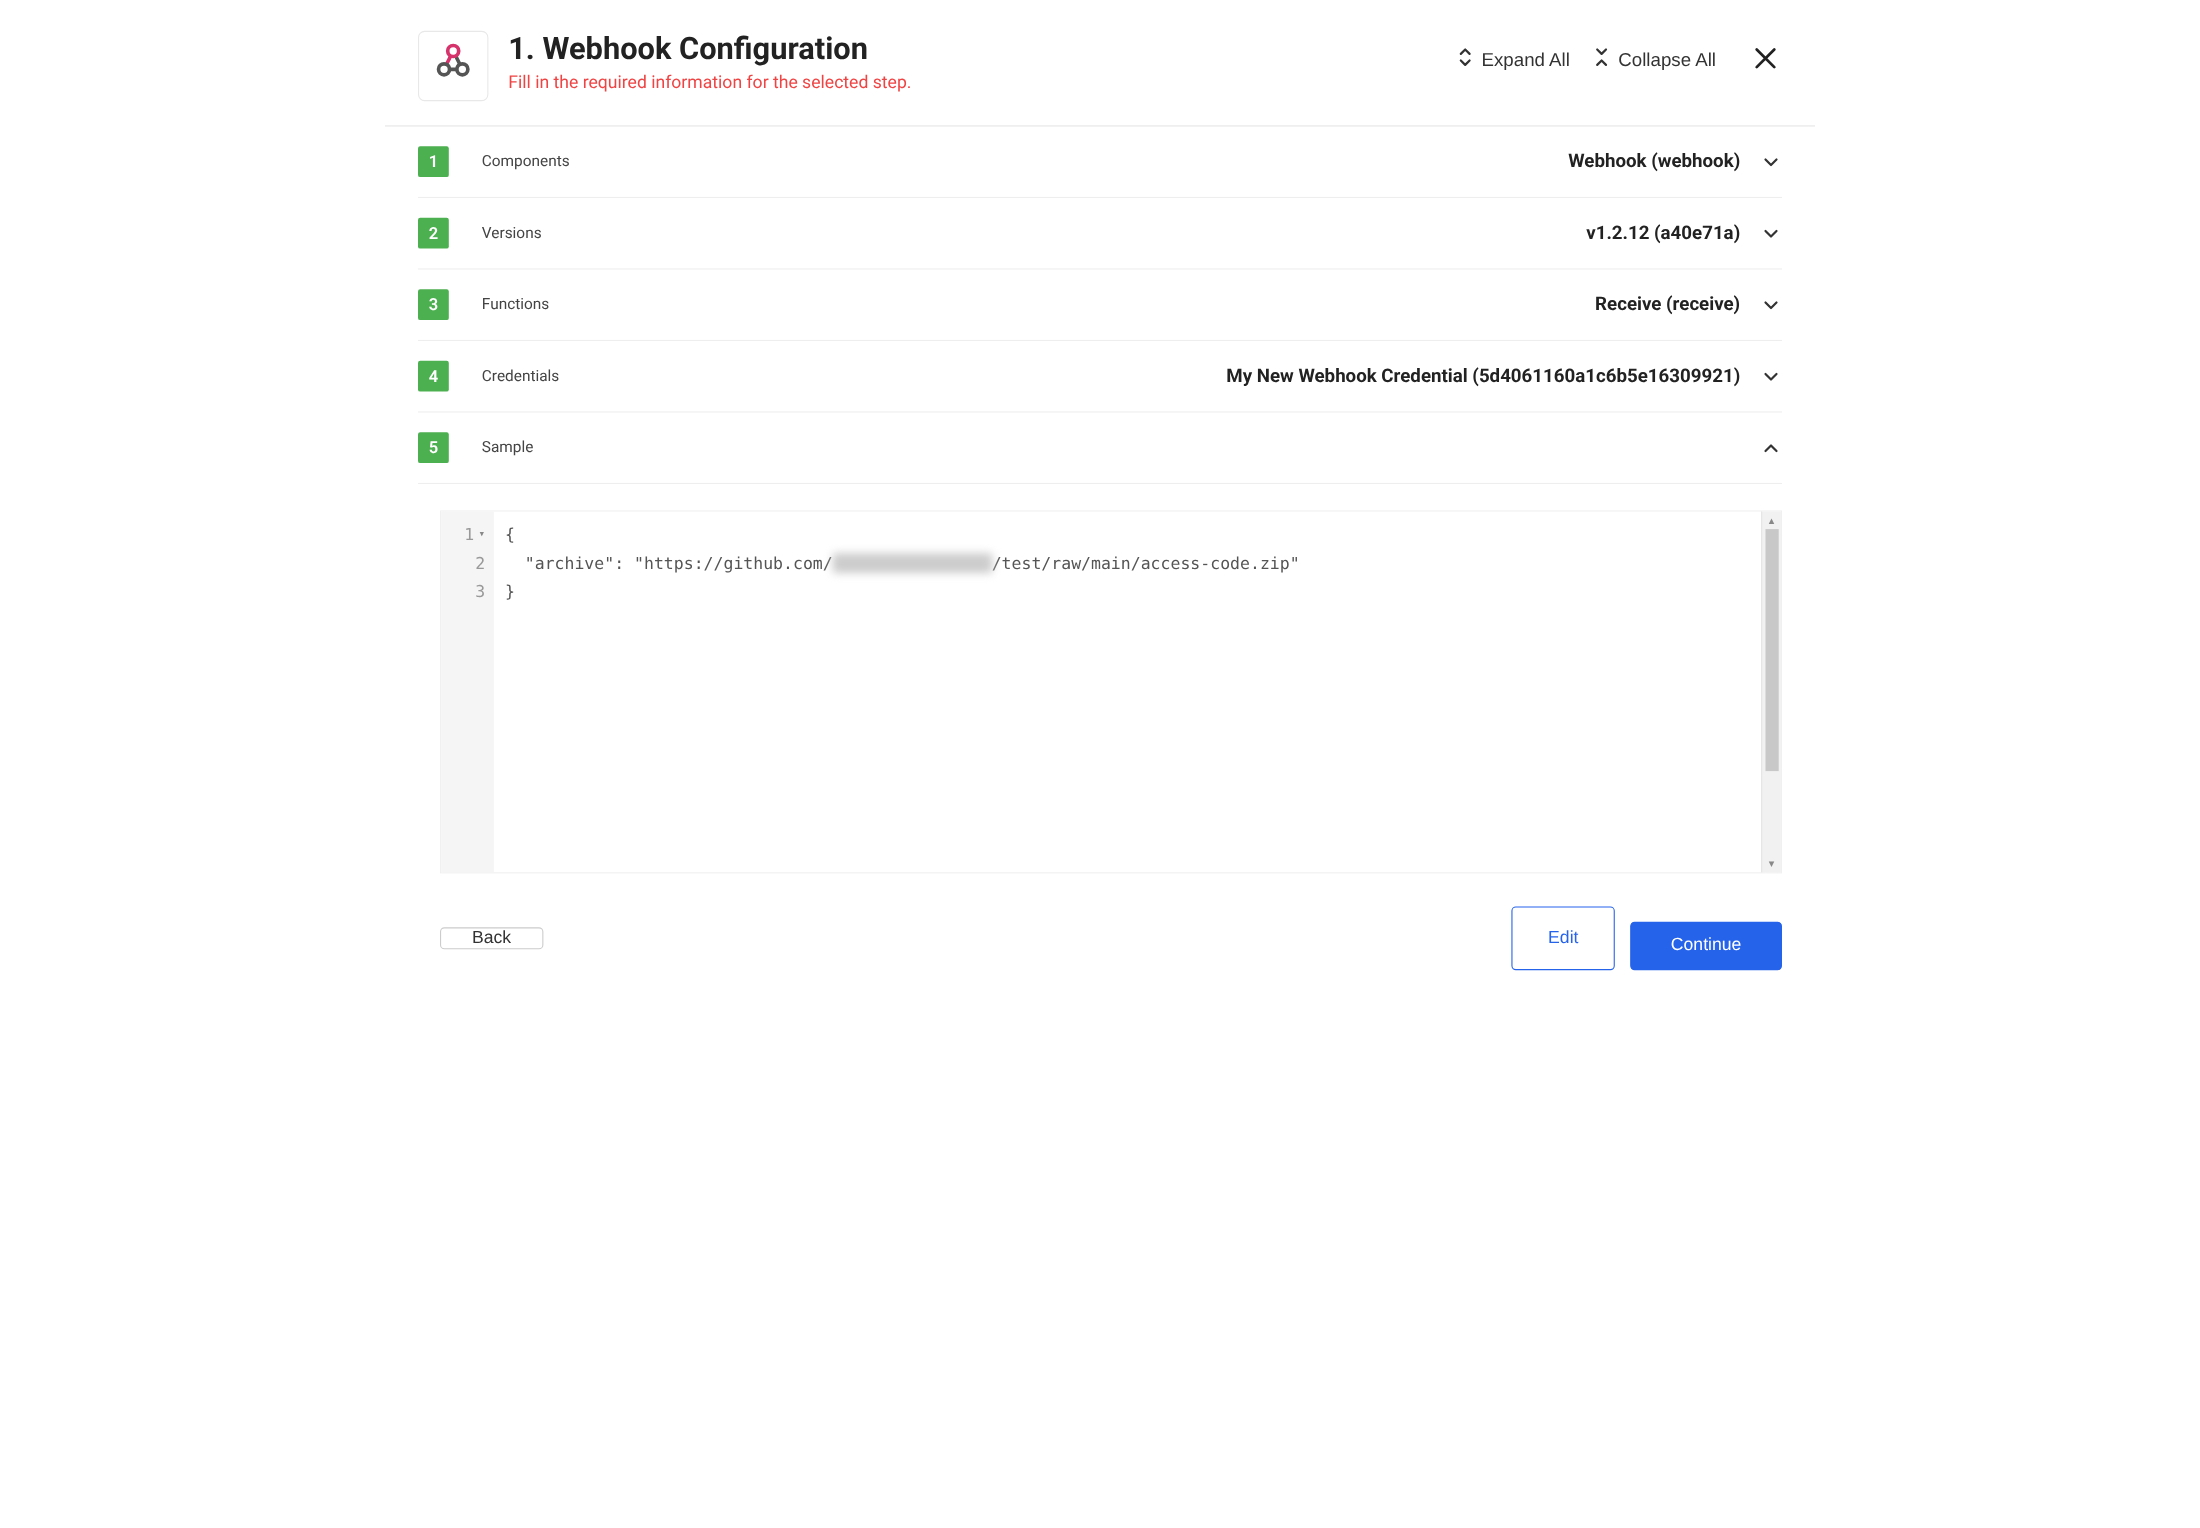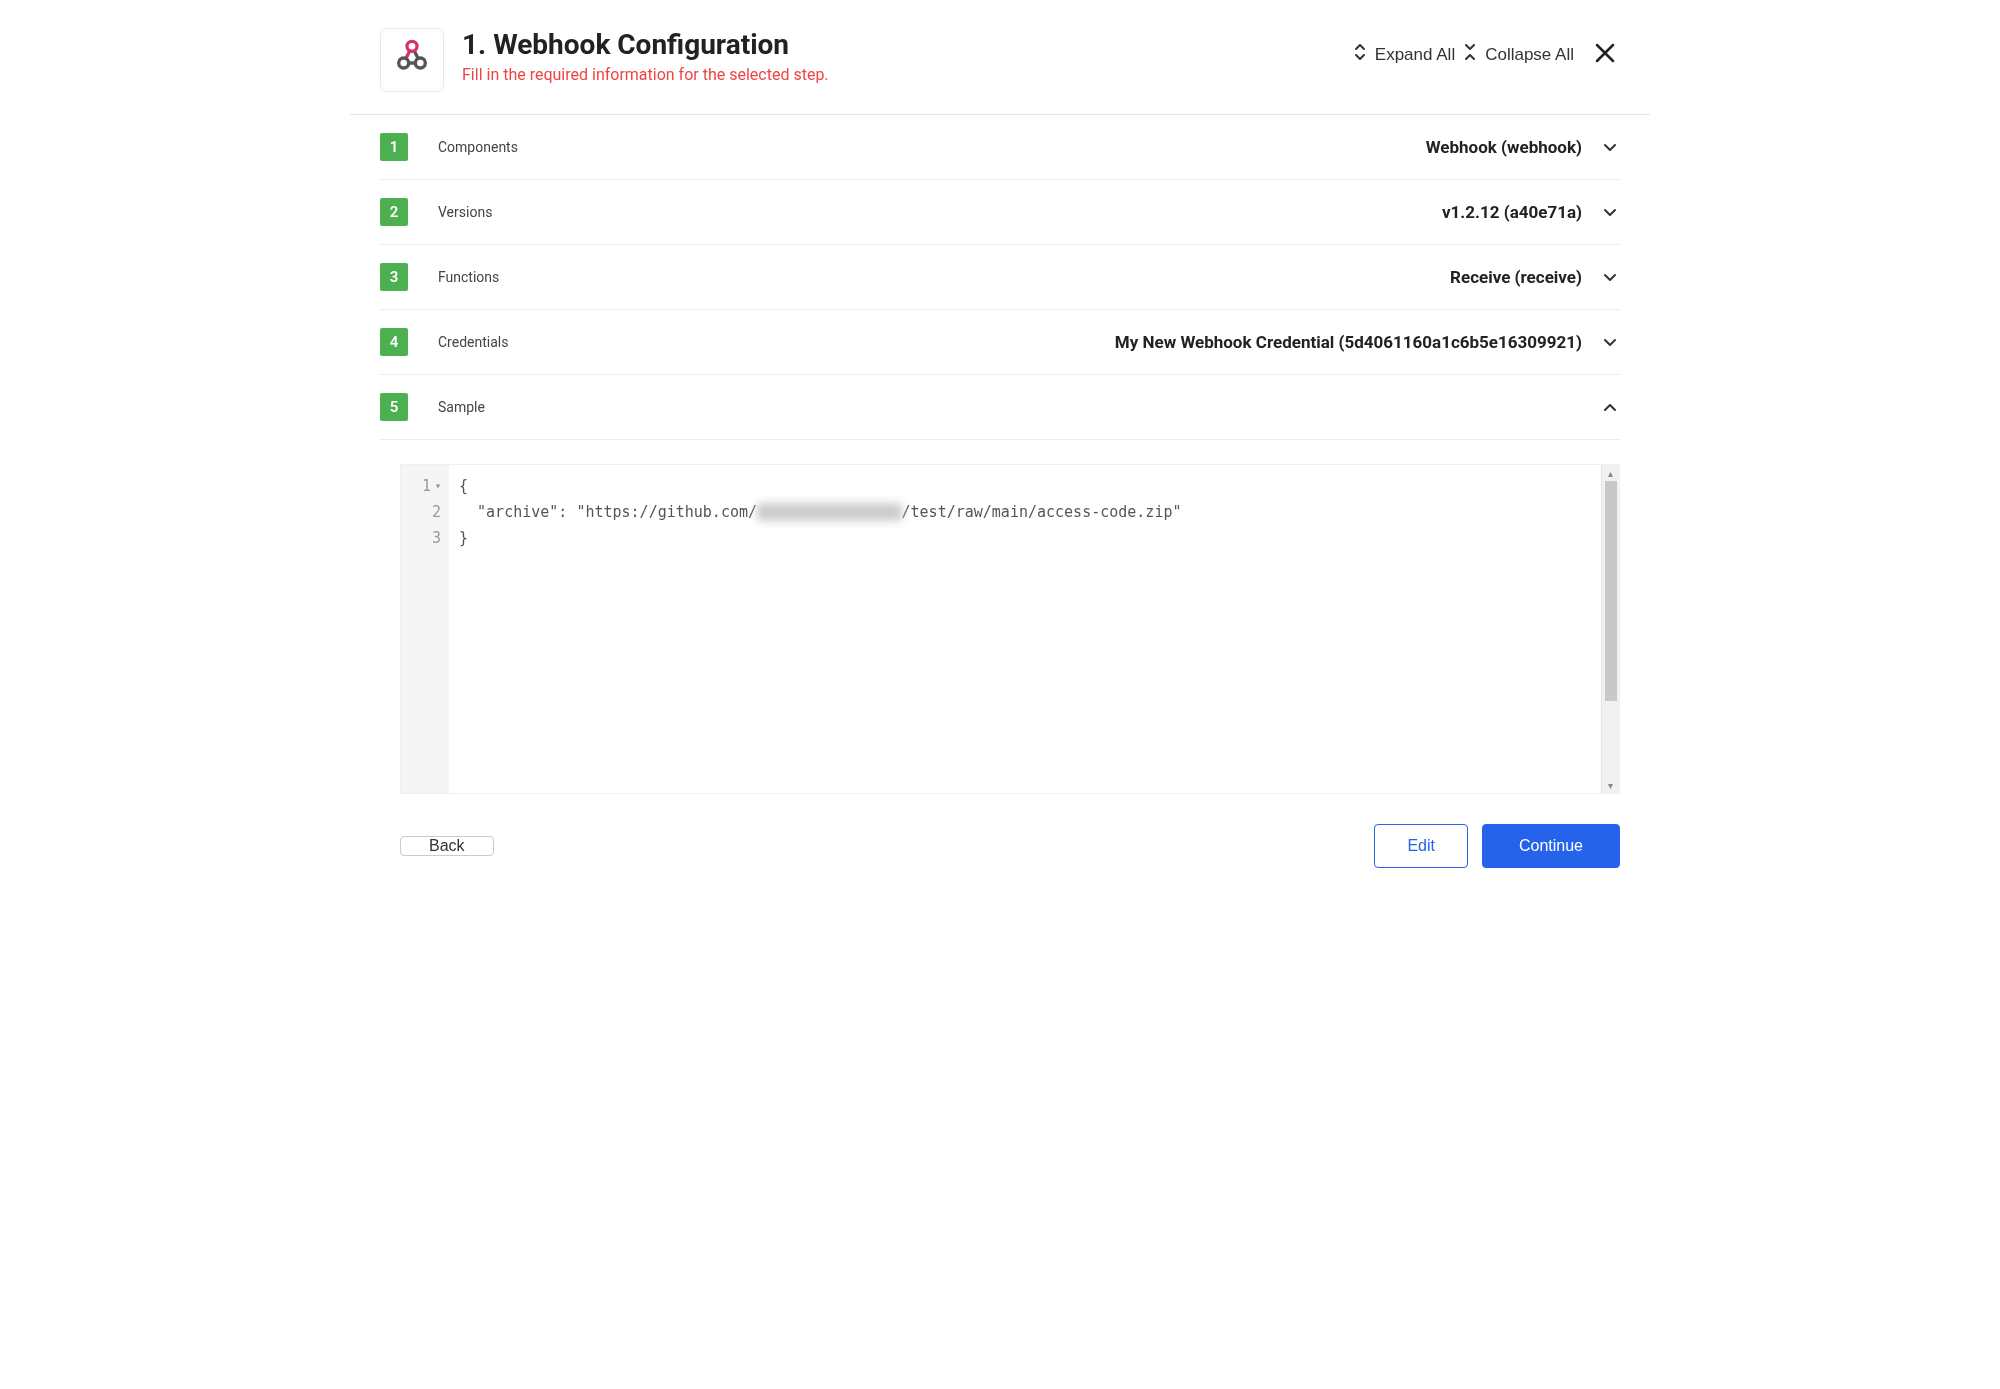--- a/index.html
+++ b/index.html
@@ -38,21 +38,21 @@
     color: #222;
     margin-bottom: 4px;
   }
   .header-subtitle {
     font-size: 16px;
     color: #ef4444;
   }
   .header-actions {
     display: flex;
     align-items: center;
-    gap: 8px;
+    gap: 22px;
     padding-top: 10px;
   }
   .action-btn {
     display: flex;
     align-items: center;
     gap: 8px;
     background: none;
     border: none;
     font-size: 17px;
     color: #333;
@@ -190,20 +190,21 @@
     border: 1px solid #2563eb;
     color: #2563eb;
     background: #fff;
     padding: 12px 32px;
   }
   .btn-primary {
     background: #2563eb;
     border: 1px solid #2563eb;
     color: #fff;
     padding: 12px 36px;
+    margin-top: 14px;
   }
   .footer-right { display: flex; gap: 14px; }
 </style>
 </head>
 <body>
 
 <div class="container">
 
   <div class="header">
     <div class="header-icon-box">

